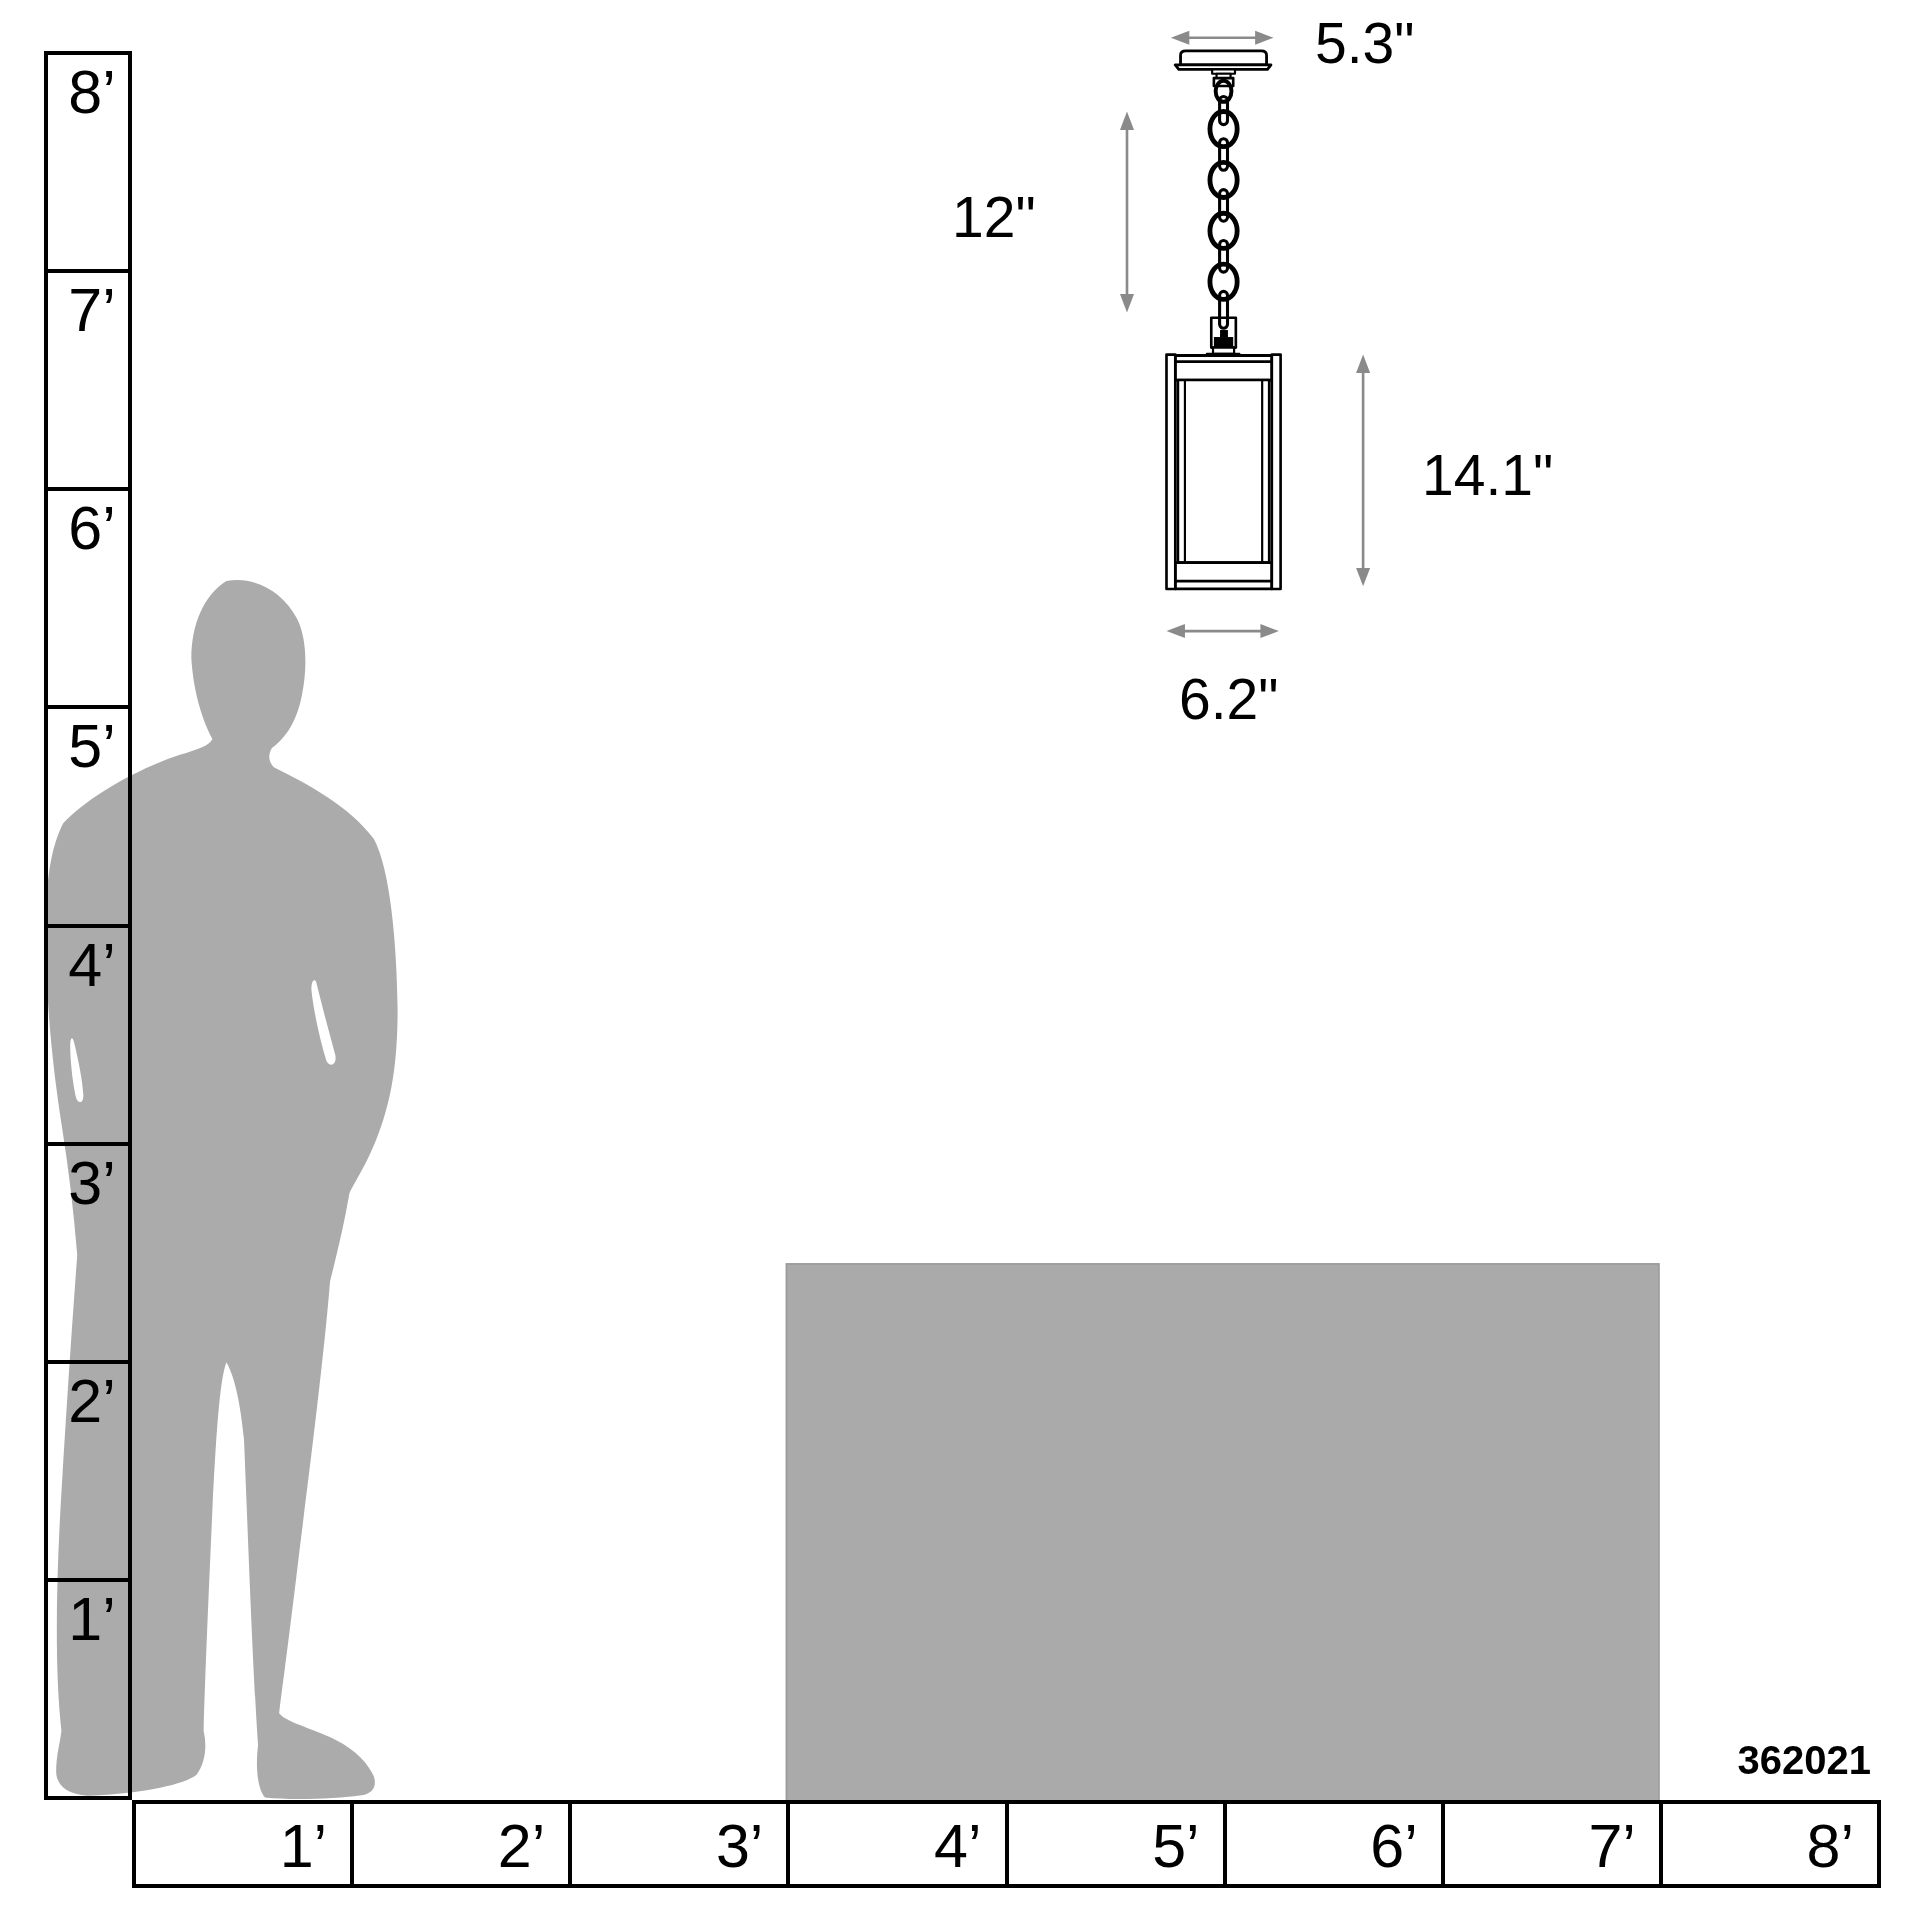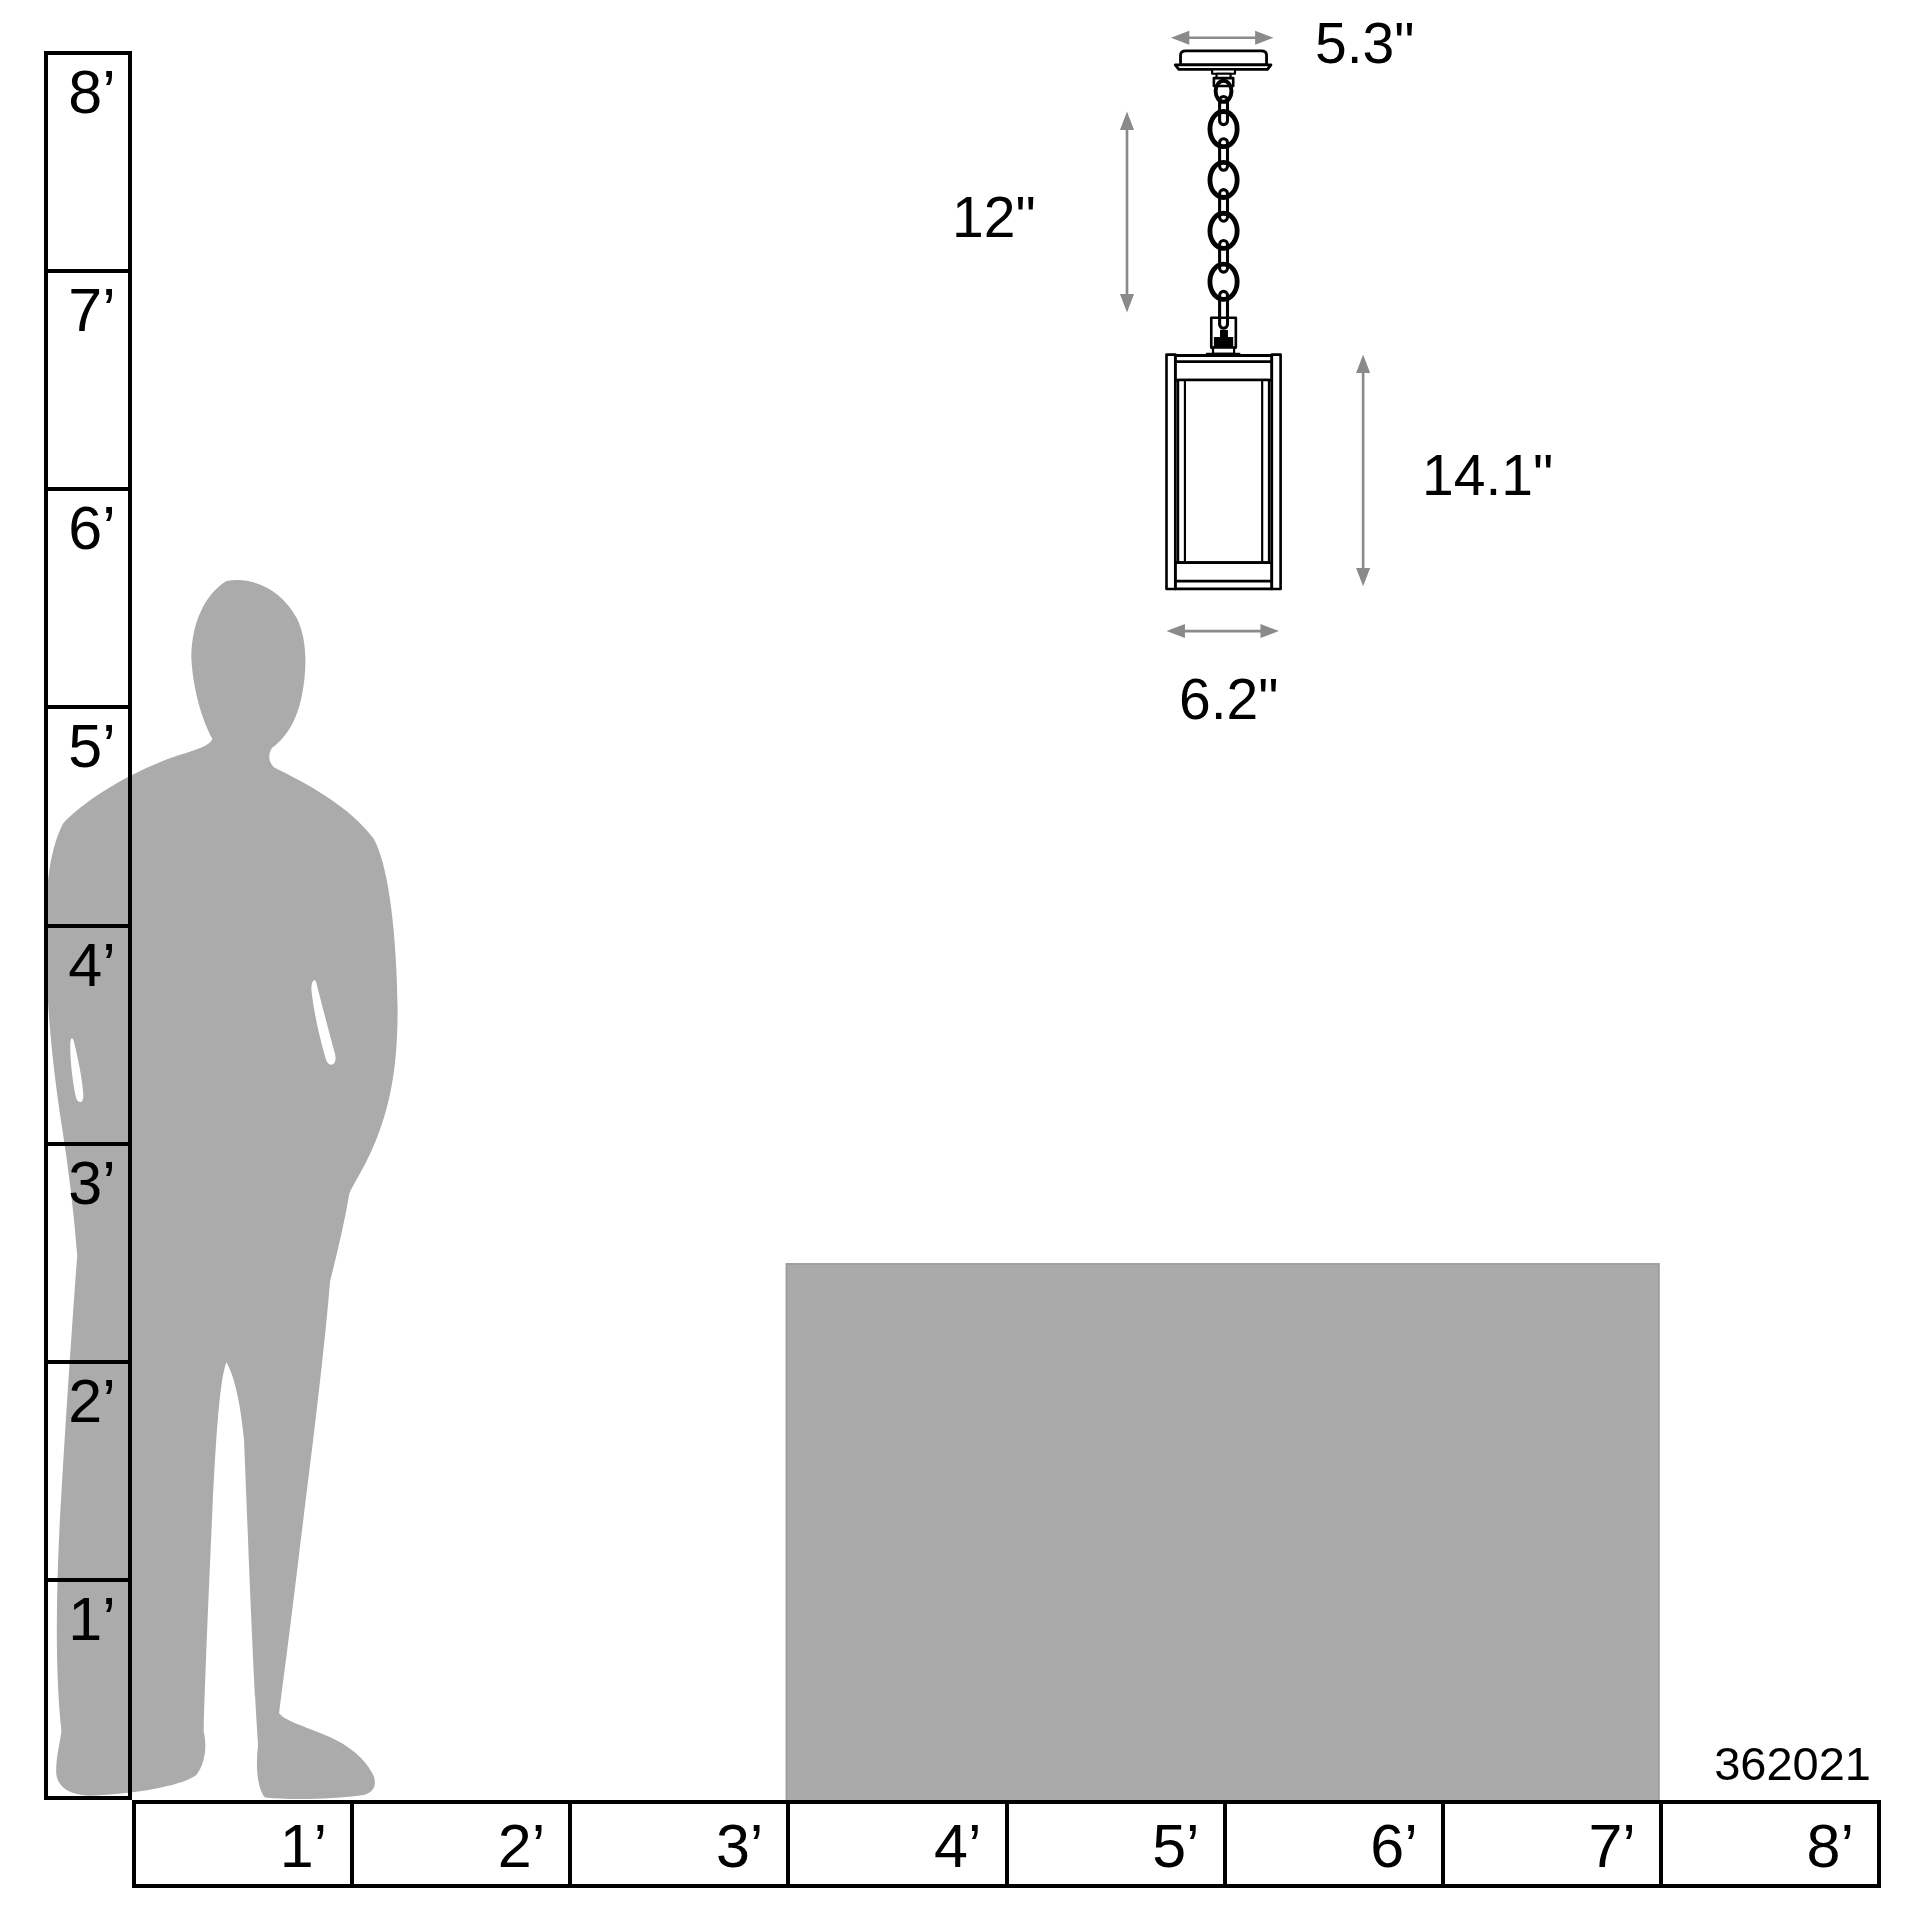--- a/index.html
+++ b/index.html
@@ -28,21 +28,21 @@
     flex:1;box-sizing:border-box;text-align:right;
     padding:12.3px 23px 0 0;font-size:61px;line-height:1;color:#000;
   }
   .hruler .cell + .cell{border-left:4.4px solid #000;}
   
   .dim-label{
     position:absolute;font-size:57px;line-height:1.2;color:#000;white-space:nowrap;
   }
   .product-number{
     position:absolute;left:1615px;top:1736px;width:256px;text-align:right;
-    font-size:47px;line-height:1.2;color:#000;white-space:nowrap;
+    font-size:40px;line-height:1.2;color:#000;white-space:nowrap;font-weight:bold;
   }
 </style>
 </head>
 <body>
 
 <div class="canvas">
 
   <svg class="scene-svg" viewBox="0 0 2200 2200">
 
     <g fill="#ababab">

